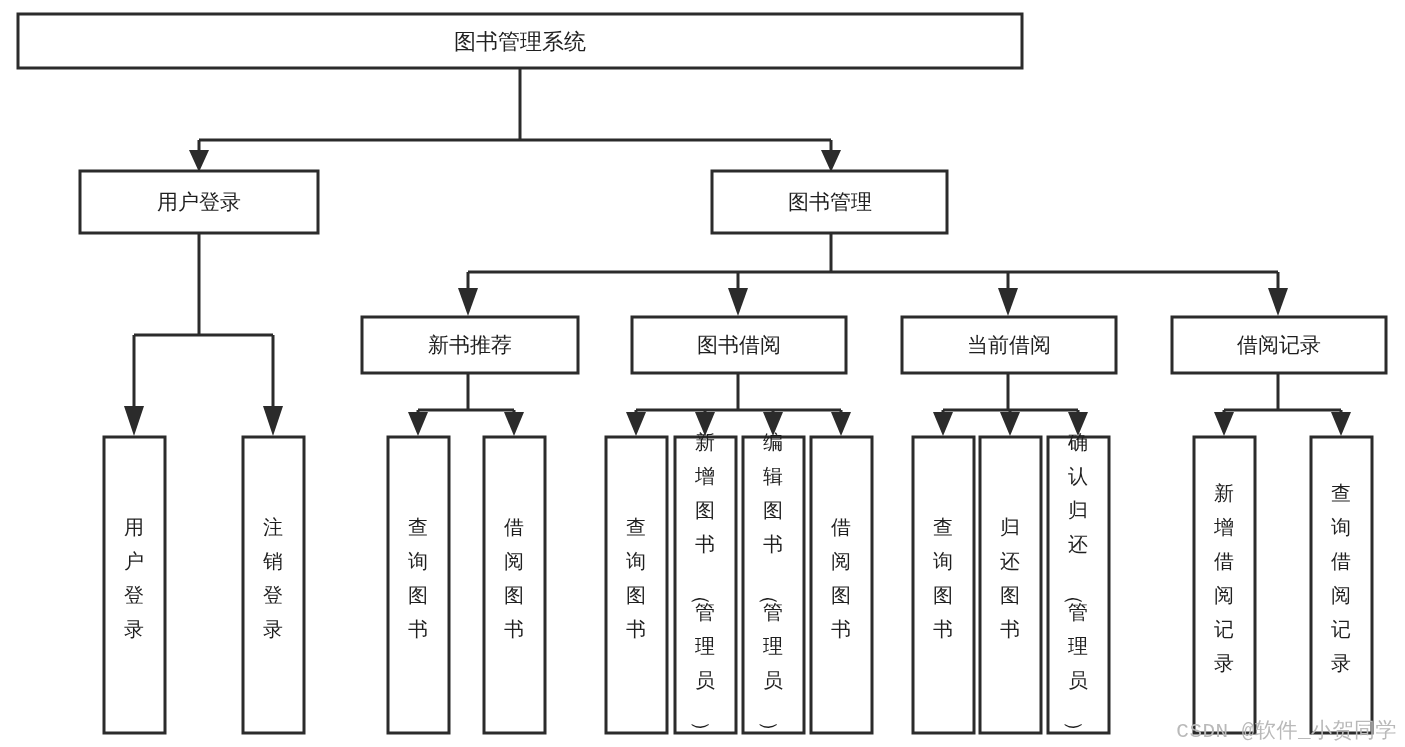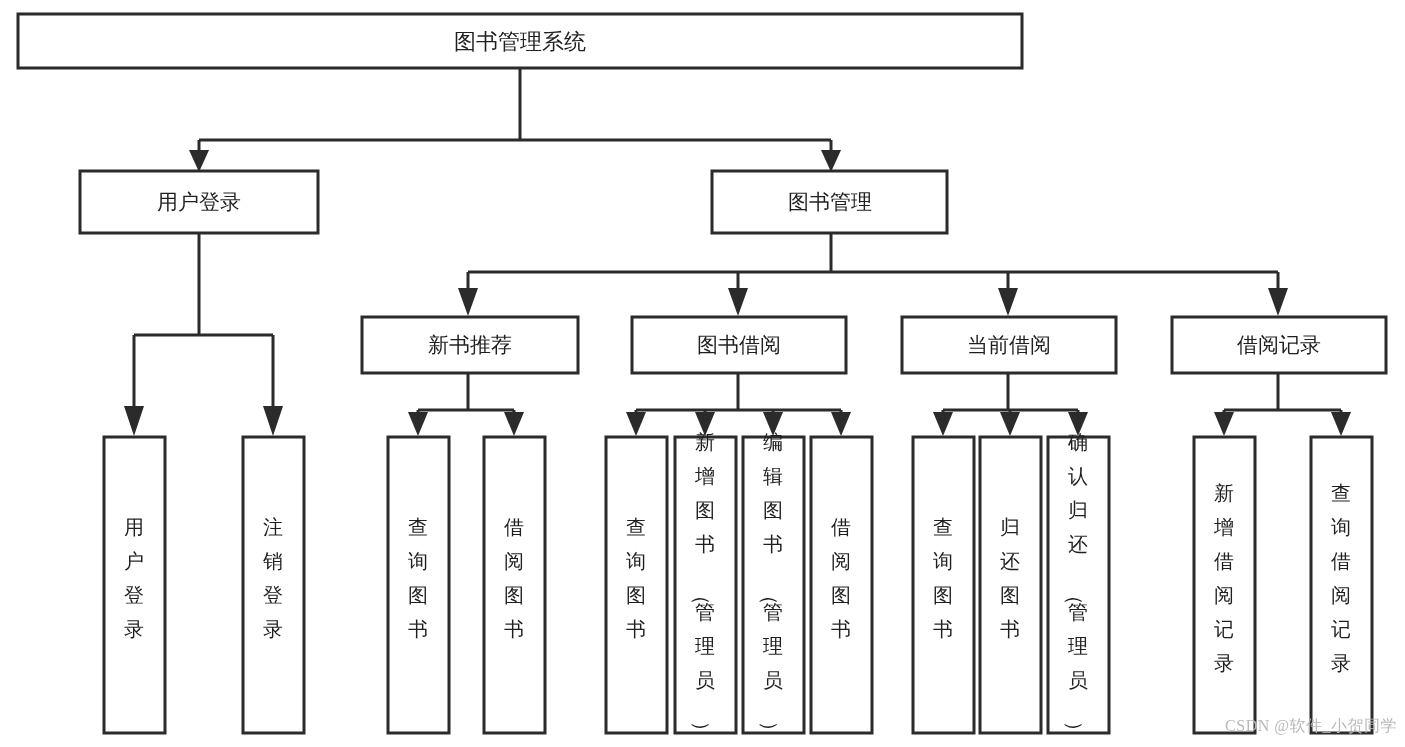--- a/index.html
+++ b/index.html
@@ -52,23 +52,23 @@
     fill: none;
     stroke-linecap: butt;
   }
   .arrow-head {
     fill: #2b2b2b;
     stroke: none;
   }
   .watermark {
     position: absolute;
     right: 8px;
-    bottom: 10px;
-    font-family: Liberation Serif, serif;
-    font-size: 16px;
+    bottom: 3px;
+    font-family: Liberation Mono, monospace;
+    font-size: 21px;
     color: #b9b9b9;
     white-space: nowrap;
     letter-spacing: 0.5px;
   }
 </style>
 </head>
 <body>
 
 <div id="diagram-root">
   <svg class="flow" viewBox="0 0 1405 747" xmlns="http://www.w3.org/2000/svg">

